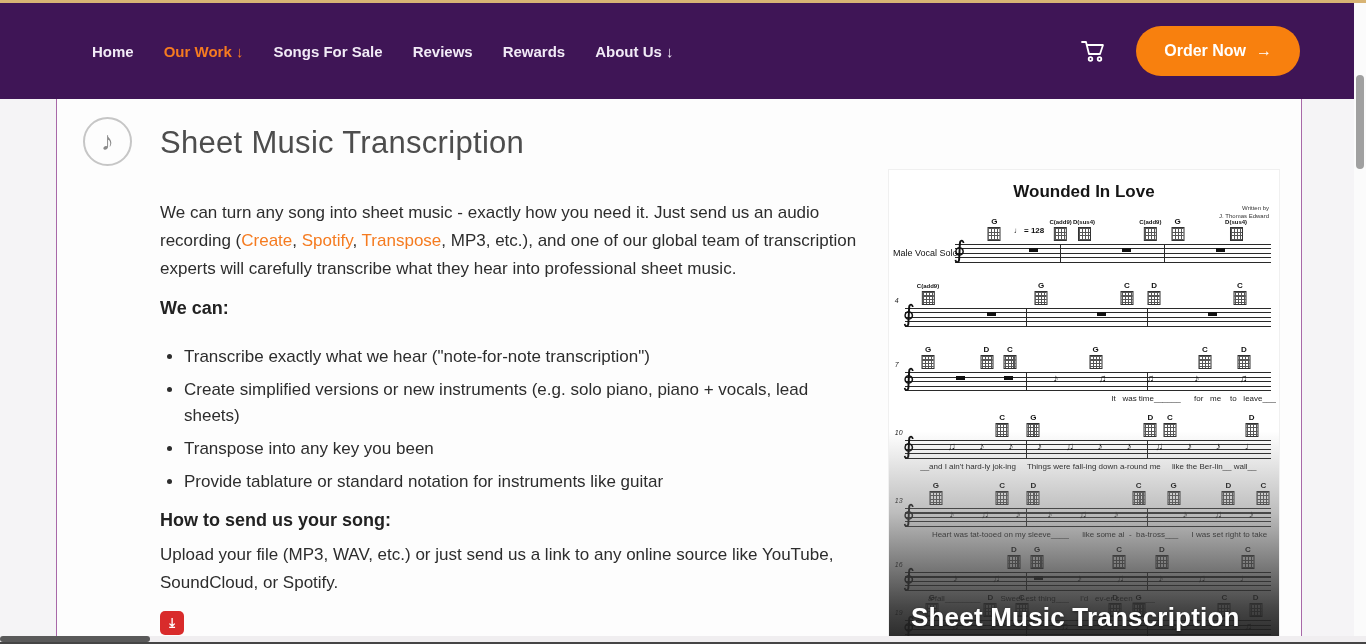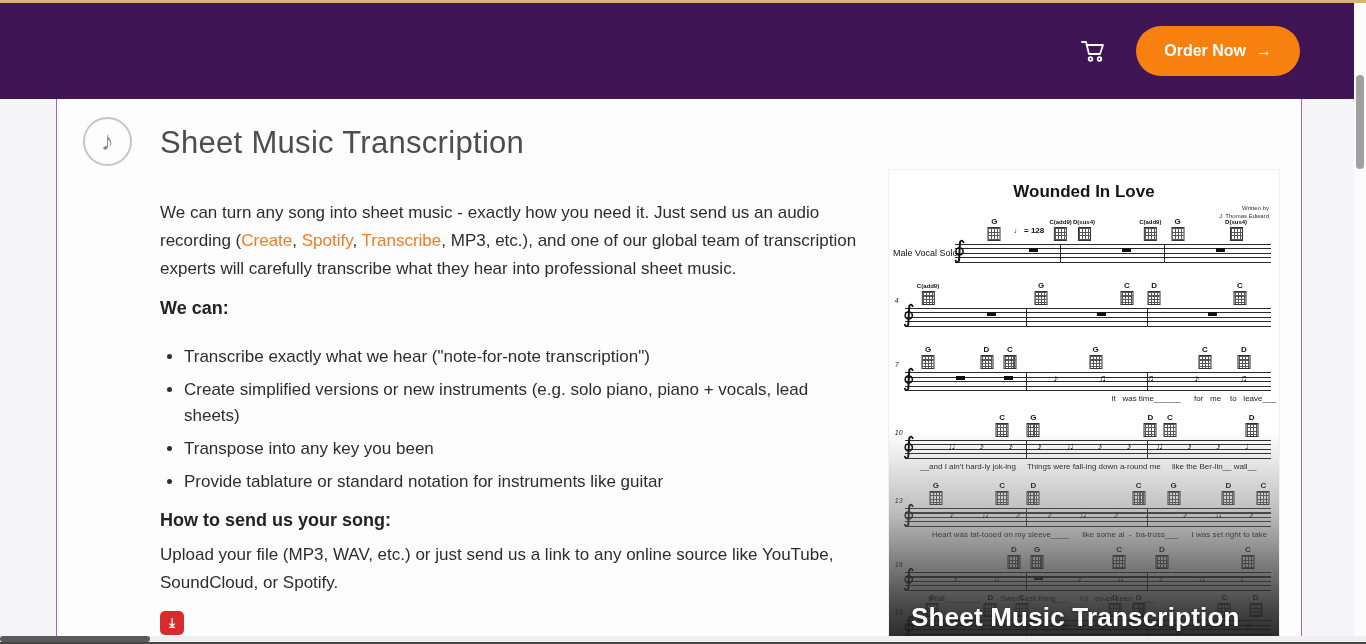--- a/index.html
+++ b/index.html
@@ -117,41 +117,49 @@
   .bottom-edge { position:absolute; left:0; bottom:0; width:1366px; height:2px; background:#454545; z-index:51; }
 </style>
 </head>
 <body>
 
 <div class="screen">
 
   <div class="top-line"></div>
 
   <header class="header">
+    <ul class="nav">
+      <li>Home</li>
+      <li class="active">Our Work ↓</li>
+      <li>Songs For Sale</li>
+      <li>Reviews</li>
+      <li>Rewards</li>
+      <li>About Us ↓</li>
+    </ul>
     <div class="header-right">
       <svg class="cart" viewBox="0 0 26 26" fill="none" stroke="#ffffff" stroke-width="1.8" stroke-linecap="round" stroke-linejoin="round">
         <path d="M2 4 h4 l3 12 h11 l3 -9 H7"></path>
         <circle cx="10.5" cy="21" r="1.8"></circle>
         <circle cx="19.5" cy="21" r="1.8"></circle>
       </svg>
       <button class="btn-order">
         <span>Order Now</span>
         <span>→</span>
       </button>
     </div>
   </header>
 
   <div class="panel">
 
     <div class="note-badge">♪</div>
 
     <div class="main-col">
       <h1 class="page-title">Sheet Music Transcription</h1>
 
-      <p class="intro"><span>We can turn any song into sheet music - exactly how you need it. Just send us an audio recording (</span><a>Create</a><span>, </span><a>Spotify</a><span>, </span><a>Transcribe</a><span>, MP3, etc.), and one of our global team of transcription experts will carefully transcribe what they hear into professional sheet music.</span></p>
+      <p class="intro"><span>We can turn any song into sheet music - exactly how you need it. Just send us an audio recording (</span><a>Create</a><span>, </span><a>Spotify</a><span>, </span><a>Transpose</a><span>, MP3, etc.), and one of our global team of transcription experts will carefully transcribe what they hear into professional sheet music.</span></p>
 
       <h3 class="sec-heading">We can:</h3>
       <ul class="we-can-list">
           <li>Transcribe exactly what we hear ("note-for-note transcription")</li>
           <li>Create simplified versions or new instruments (e.g. solo piano, piano + vocals, lead sheets)</li>
           <li>Transpose into any key you been</li>
           <li>Provide tablature or standard notation for instruments like guitar</li>
         </ul>
 
       <h3 class="sec-heading">How to send us your song:</h3>

